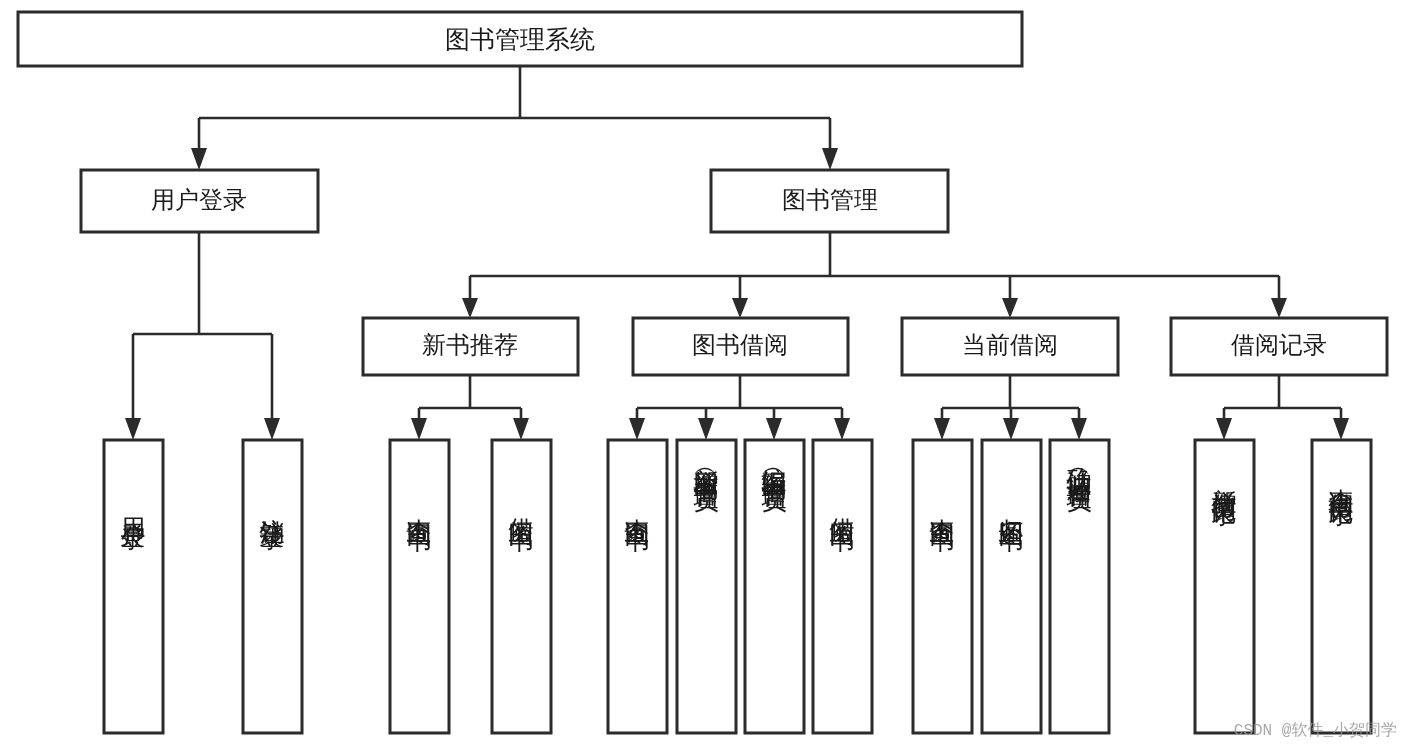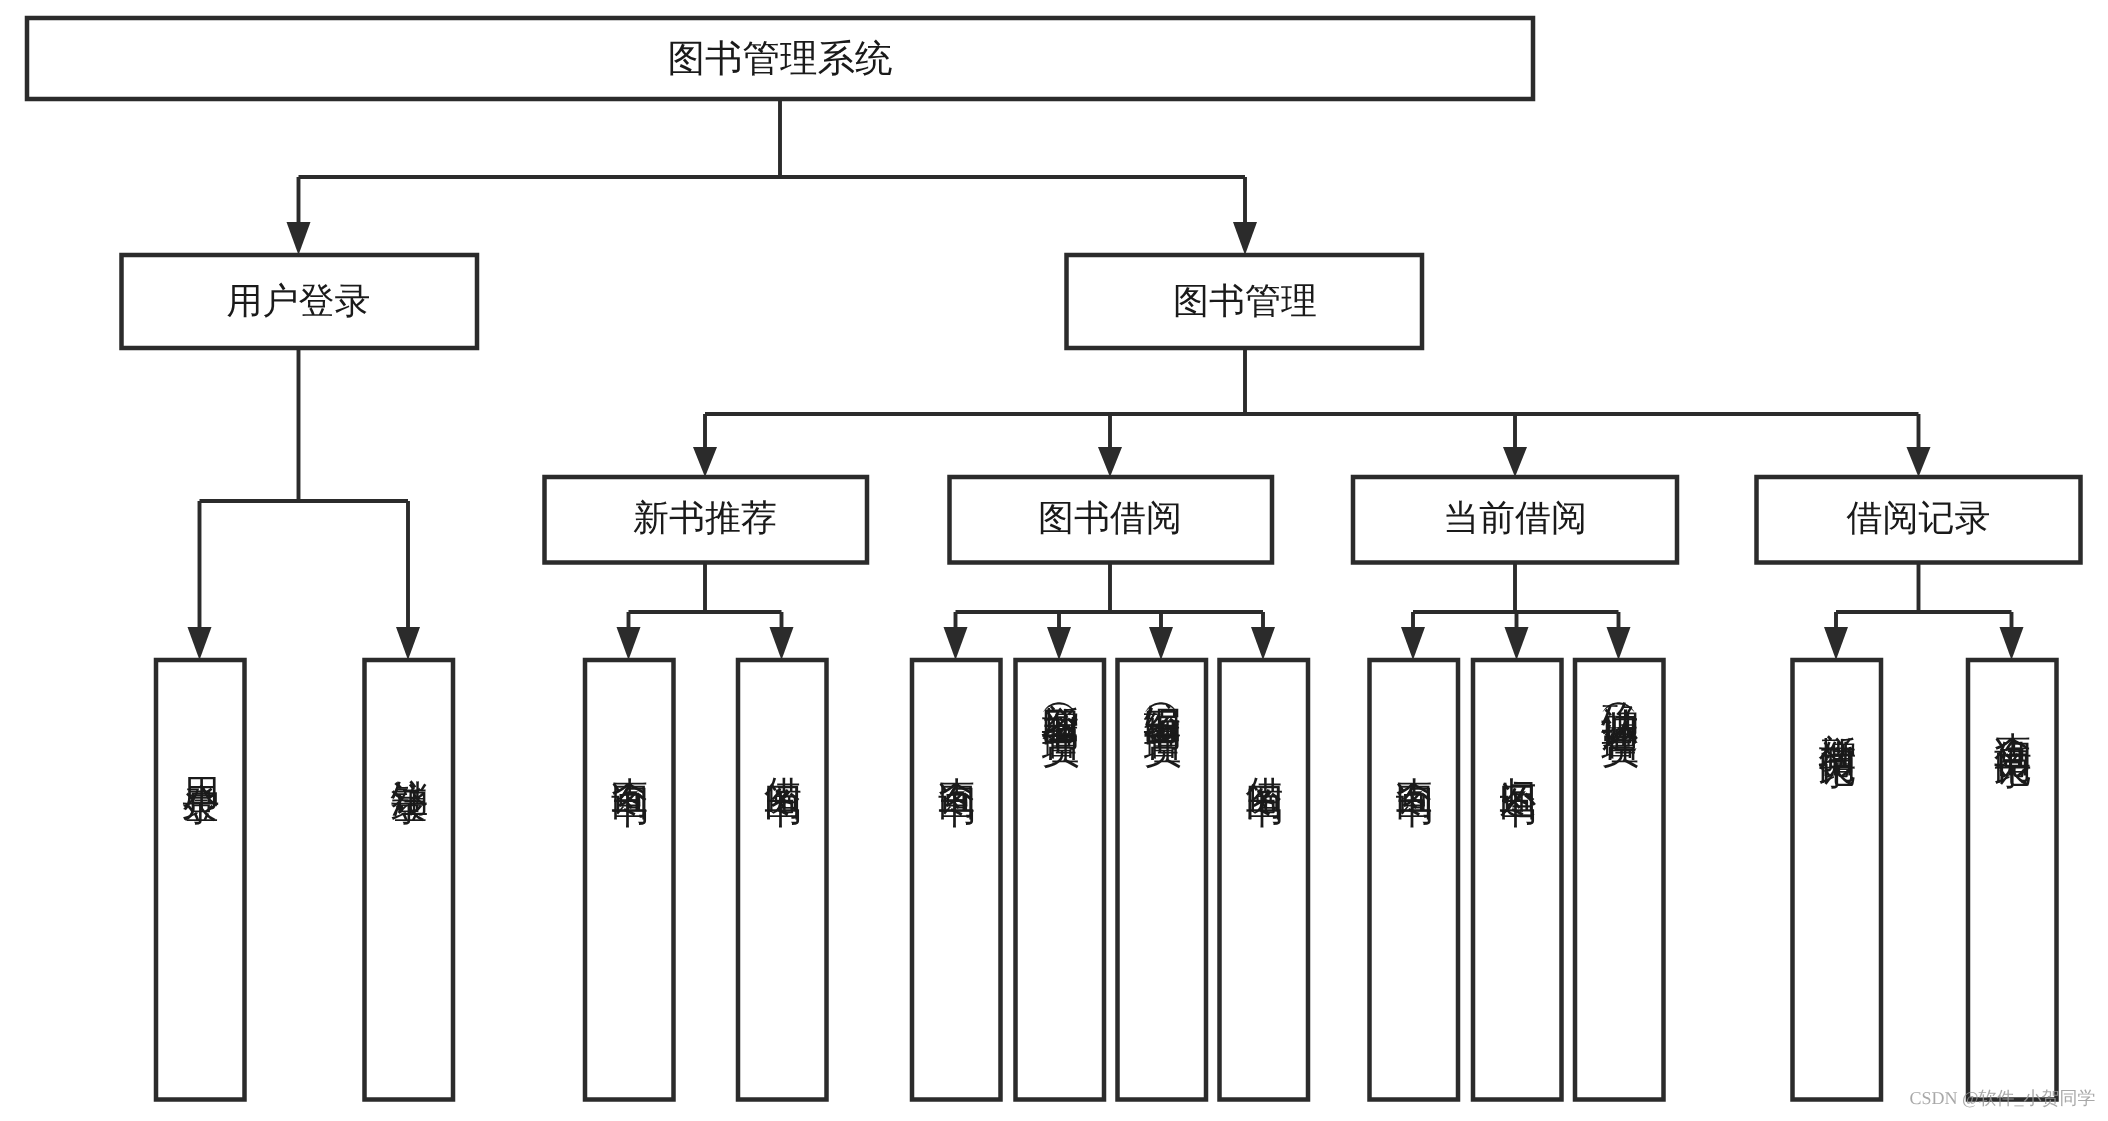--- a/index.html
+++ b/index.html
@@ -65,22 +65,22 @@
     font-size: 25px;
     line-height: 1.12;
     color: #1a1a1a;
     letter-spacing: 3px;
     white-space: nowrap;
   }
   .watermark {
     position: absolute;
     right: 8px;
     bottom: 6px;
-    font-family: Liberation Serif, serif;
-    font-size: 12px;
+    font-family: Liberation Mono, monospace;
+    font-size: 16px;
     color: #9a9a9a;
     opacity: 0.85;
     white-space: nowrap;
   }
 </style>
 </head>
 <body>
 
 <svg id="diagram" viewBox="0 0 1405 747">
 

